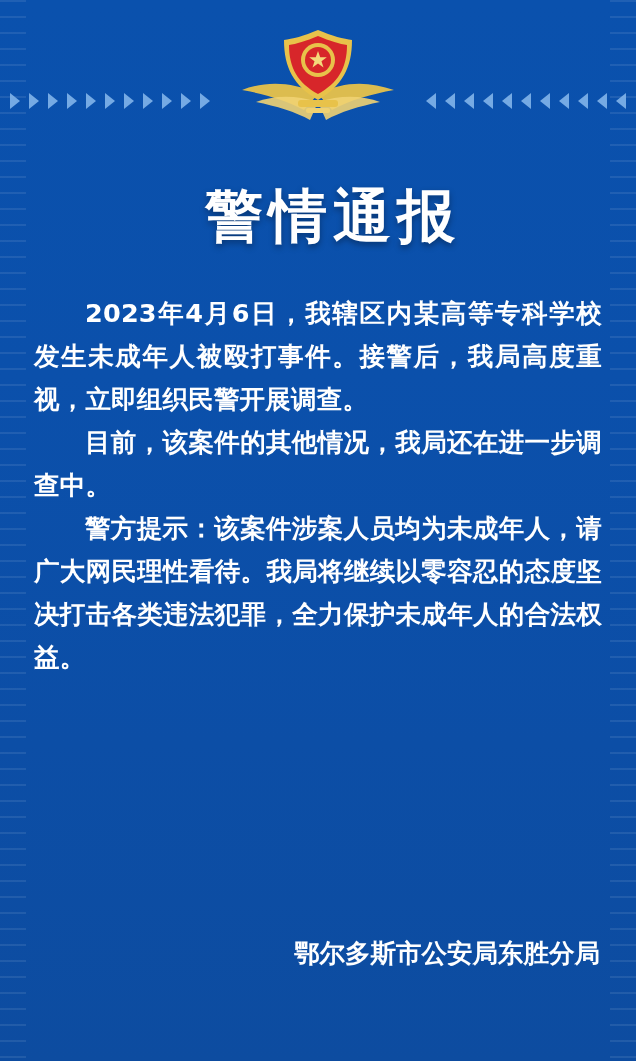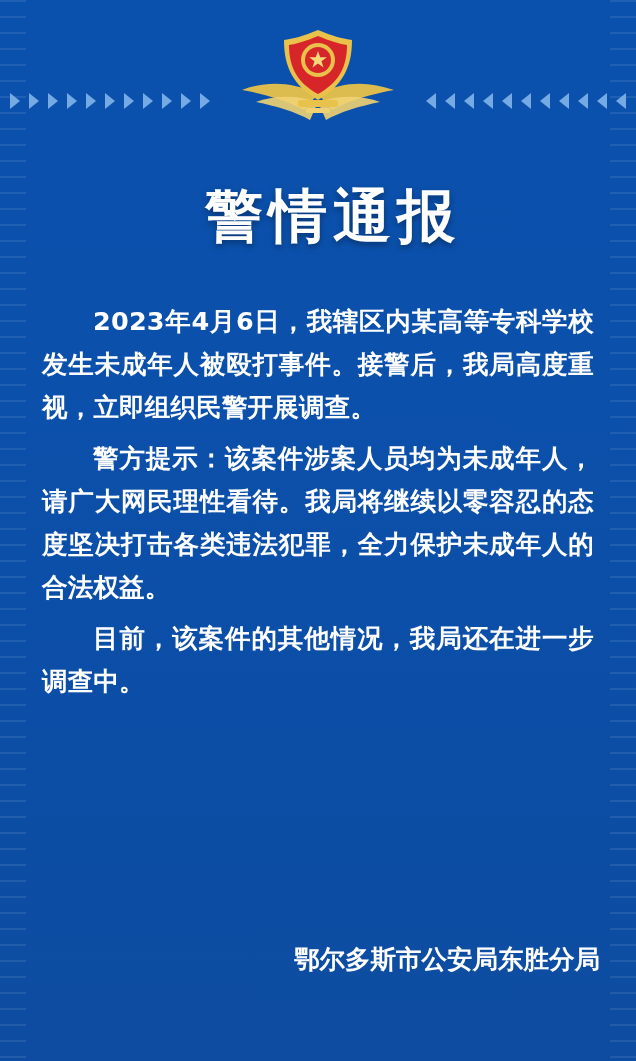--- a/index.html
+++ b/index.html
@@ -100,28 +100,28 @@
     width: 568px;
     color: #ffffff;
     font-size: 25.5px;
     line-height: 43px;
     font-weight: bold;
     letter-spacing: 0.2px;
     text-align: justify;
     font-family: "DejaVu Sans", "Liberation Sans", sans-serif;
   }
   .body-text p {
-    margin: 8px;
+    margin: 0;
     text-indent: 2em;
   }
 
   .sign {
     position: absolute;
     right: 36px;
-    bottom: 78px;
+    bottom: 84px;
     width: 560px;
     text-align: right;
     color: #ffffff;
     font-size: 25.5px;
     font-weight: bold;
     line-height: 48px;
     font-family: "DejaVu Sans", "Liberation Sans", sans-serif;
   }
 </style>
 </head>
@@ -178,21 +178,21 @@
 
       <rect x="60" y="76" width="40" height="7" rx="3" fill="#e8c24a"></rect>
       <rect x="68" y="84" width="24" height="5" rx="2" fill="#f0d272"></rect>
     </svg>
   </div>
 
   <div class="title">警情通报</div>
 
   <div class="body-text">
     <p>2023年4月6日，我辖区内某高等专科学校发生未成年人被殴打事件。接警后，我局高度重视，立即组织民警开展调查。</p>
+    <p>目前，该案件的其他情况，我局还在进一步调查中。</p>
     <p>警方提示：该案件涉案人员均为未成年人，请广大网民理性看待。我局将继续以零容忍的态度坚决打击各类违法犯罪，全力保护未成年人的合法权益。</p>
-    <p>目前，该案件的其他情况，我局还在进一步调查中。</p>
   </div>
 
   <div class="sign">
     <div>鄂尔多斯市公安局东胜分局</div>
   </div>
 
 </div>
 
 </body></html>

